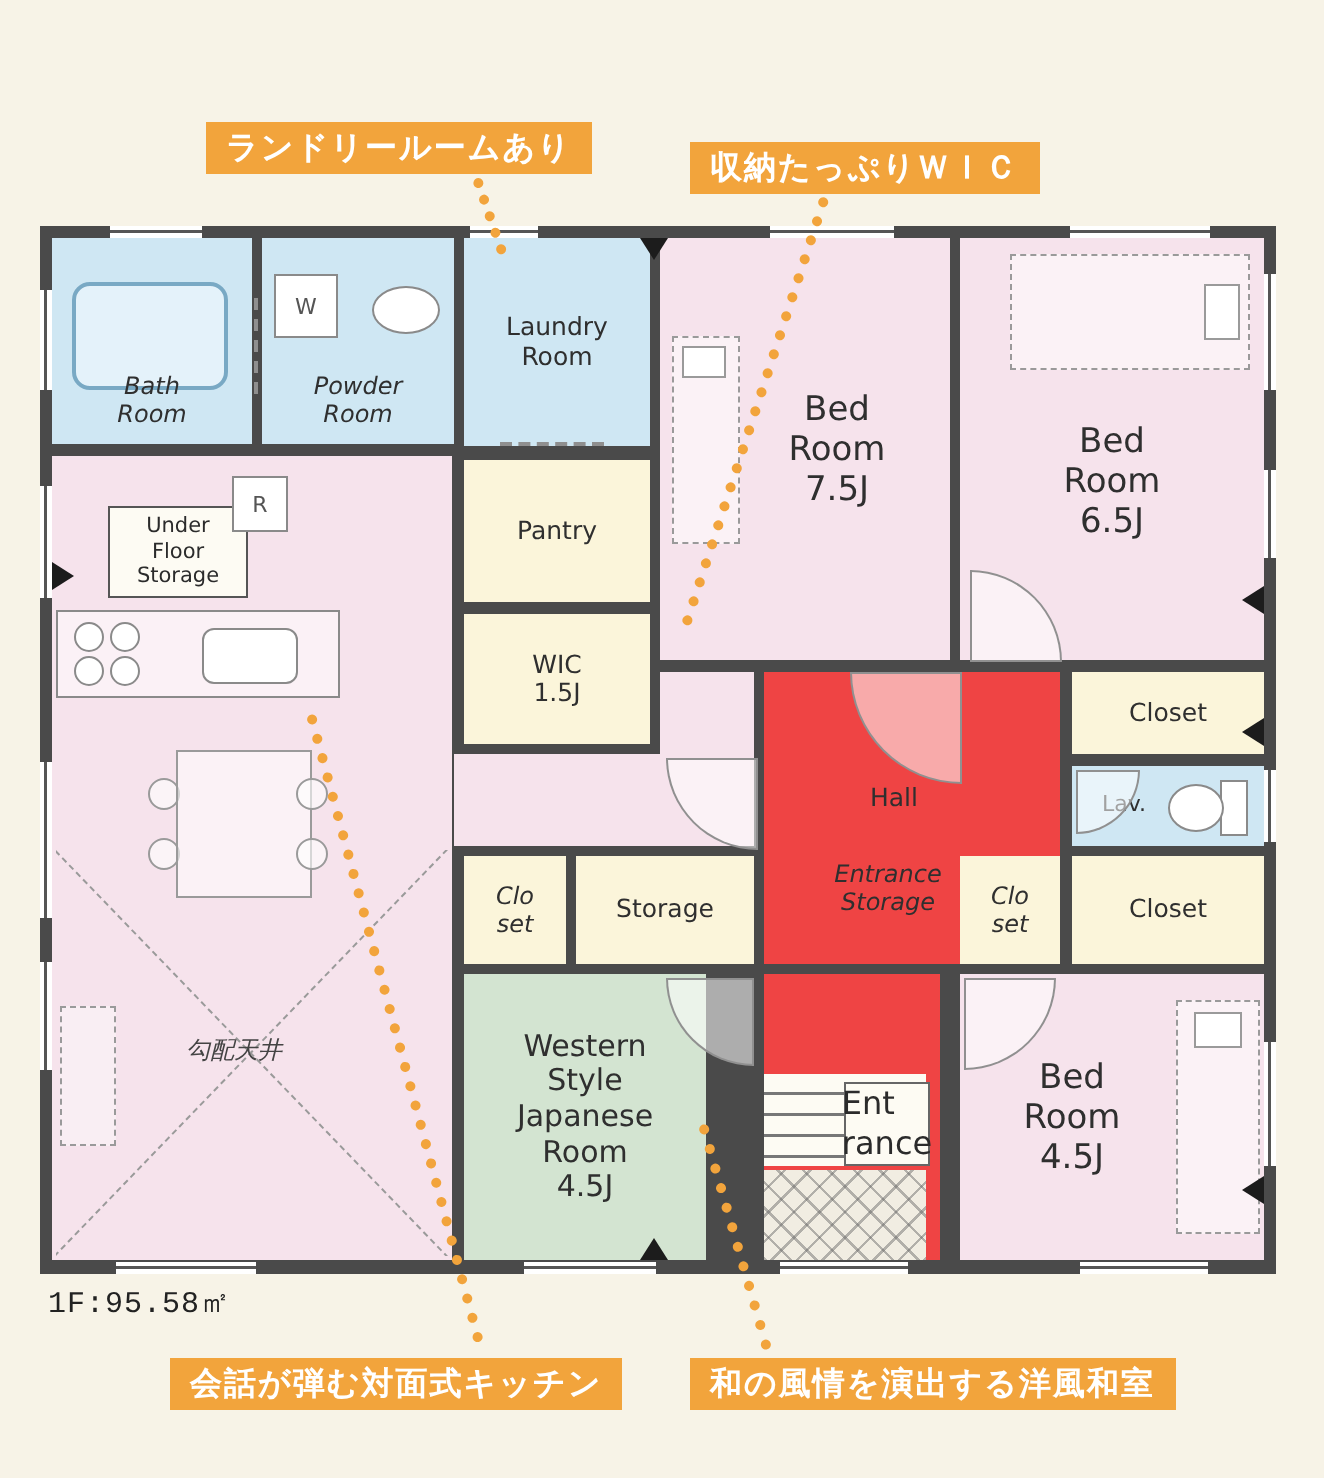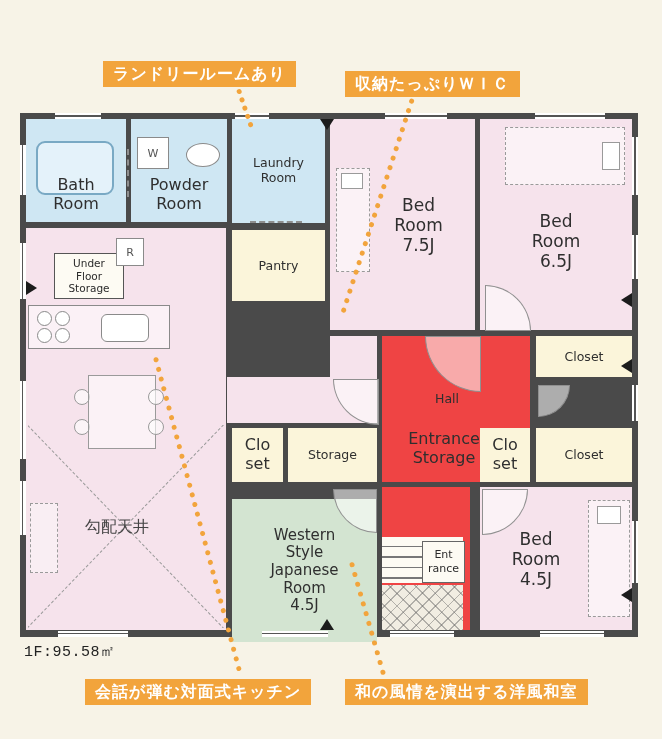--- a/index.html
+++ b/index.html
@@ -21,21 +21,21 @@
   .d1{left:236px;top:90px;height:40px;transform:rotate(-19deg);}
   .d2{left:410px;top:98px;height:225px;transform:rotate(18deg);}
   .d3{left:153px;top:358px;height:325px;transform:rotate(-15deg);}
   .d4{left:349px;top:563px;height:117px;transform:rotate(-16deg);}
   .plan{position:absolute;left:20px;top:113px;width:618px;height:524px;background:#4a4a4a;}
   .room{position:absolute;}
   .pink{background:#f6e3ec;} .blue{background:#cfe7f3;} .cream{background:#fbf5da;}
   .green{background:#d3e4d1;} .white{background:#ef4444;}
   .rlabel{position:absolute;left:0;width:100%;text-align:center;
     white-space:pre-line;line-height:1.18;color:#2f2f2f;}
-  .vcenter{top:50%;transform:translateY(-50%);} .f11{font-size:11px;} .f12{font-size:16px;}
+  .vcenter{top:50%;transform:translateY(-50%);} .f11{font-size:11px;} .f12{font-size:12px;font-style:italic;}
   .f125{font-size:12.5px;} .f15{font-size:15px;} .f17{font-size:17px;}
   .tub{position:absolute;background:#e4f2fa;border:2px solid #79a9c4;border-radius:9px;}
   .appliance{position:absolute;background:#fff;border:1.5px solid #8a8a8a;
     display:flex;align-items:center;justify-content:center;font-size:11px;color:#555;}
   .oval{position:absolute;background:#fff;border:1.5px solid #8a8a8a;border-radius:50%;}
   .bed{position:absolute;background:rgba(255,255,255,.55);border:1.5px dashed #9a9a9a;}
   .pillow{position:absolute;background:#fff;border:1px solid #9a9a9a;}
   .counter{position:absolute;background:rgba(255,255,255,.5);border:1.5px solid #8a8a8a;}
   .ksink{position:absolute;background:#fff;border:1.5px solid #8a8a8a;border-radius:6px;}
   .burner{position:absolute;width:13px;height:13px;border:1.5px solid #8a8a8a;border-radius:50%;background:#fff;}
@@ -56,22 +56,22 @@
   .hatch{position:absolute;background-color:#f1ede2;
     background-image:repeating-linear-gradient(45deg,rgba(100,100,100,.45) 0 1.2px,transparent 1.2px 9px),
                      repeating-linear-gradient(-45deg,rgba(100,100,100,.45) 0 1.2px,transparent 1.2px 9px);}
   .slope{position:absolute;overflow:hidden;pointer-events:none;}
   .diag{position:absolute;width:283px;border-top:1.5px dashed #9a9a9a;transform-origin:0 0;}
   .uf{position:absolute;background:#fdfbf3;border:1.5px solid #555;text-align:center;
     white-space:pre-line;font-size:10.5px;line-height:1.2;padding:3px 5px;}
   .dash-h{position:absolute;border-top:2px dashed #8f8f8f;}
   .dash-v{position:absolute;border-left:2px dashed #8f8f8f;}
   .ent-box{position:absolute;background:#fdfbf3;border:1px solid #666;
-    white-space:pre-line;font-size:11px;line-height:1.25;
-    display:flex;align-items:center;justify-content:center;text-align:center;}
+    white-space:pre-line;font-size:16px;line-height:1.25;
+    display:flex;align-items:center;justify-content:center;}
   .ldk-label{position:absolute;text-align:center;white-space:pre-line;}
   .area-label{position:absolute;left:24px;top:642px;font-size:15px;color:#222;letter-spacing:.5px;font-family:Liberation Mono, monospace;}
 </style>
 </head>
 <body>
 
 <div>
 
   <div class="callout c1">ランドリールームあり</div>
   <div class="callout c2">収納たっぷりＷＩＣ</div>
@@ -117,25 +117,34 @@
     </div>
 
     <div class="room pink" style="left:6px;top:115px;width:200px;height:402px"></div>
     <div class="room pink" style="left:310px;top:223px;width:47px;height:87px"></div>
     <div class="room pink" style="left:207px;top:264px;width:103px;height:46px"></div>
 
     <div class="room cream" style="left:212px;top:117px;width:93px;height:71px">
       <span class="rlabel f125 vcenter">Pantry</span>
     </div>
 
+    <div class="room cream" style="left:212px;top:194px;width:93px;height:65px">
+      <span class="rlabel f125 vcenter">WIC
+1.5J</span>
+    </div>
 
     <div class="room cream" style="left:516px;top:223px;width:96px;height:41px">
       <span class="rlabel f125 vcenter">Closet</span>
     </div>
 
+    <div class="room blue" style="left:516px;top:270px;width:96px;height:40px">
+      <span class="rlabel f11 vcenter" style="left:6px;width:40px">Lav.</span>
+      <div class="appliance" style="left:74px;top:7px;width:12px;height:26px"></div>
+      <div class="oval" style="left:48px;top:9px;width:26px;height:22px"></div>
+    </div>
 
     <div class="room white" style="left:362px;top:223px;width:148px;height:146px">
       <span class="rlabel f125" style="top:56px;width:130px">Hall</span>
       <span class="rlabel f12" style="top:94px;width:124px">Entrance
 Storage</span>
     </div>
 
     <div class="room cream" style="left:212px;top:315px;width:51px;height:54px">
       <span class="rlabel f12 vcenter">Clo
 set</span>
@@ -147,21 +156,21 @@
 
     <div class="room cream" style="left:460px;top:315px;width:50px;height:54px">
       <span class="rlabel f12 vcenter">Clo
 set</span>
     </div>
 
     <div class="room cream" style="left:516px;top:315px;width:96px;height:54px">
       <span class="rlabel f125 vcenter">Closet</span>
     </div>
 
-    <div class="room green" style="left:212px;top:386px;width:145px;height:143px">
+    <div class="room green" style="left:212px;top:374px;width:121px;height:143px">
       <span class="rlabel f15 vcenter">Western
 Style
 Japanese
 Room
 4.5J</span>
     </div>
 
     <div class="room white" style="left:362px;top:374px;width:88px;height:143px">
       <div class="stairs" style="left:0;top:50px;width:81px;height:46px"></div>
       <div class="ent-box" style="left:40px;top:54px;width:41px;height:40px">Ent

